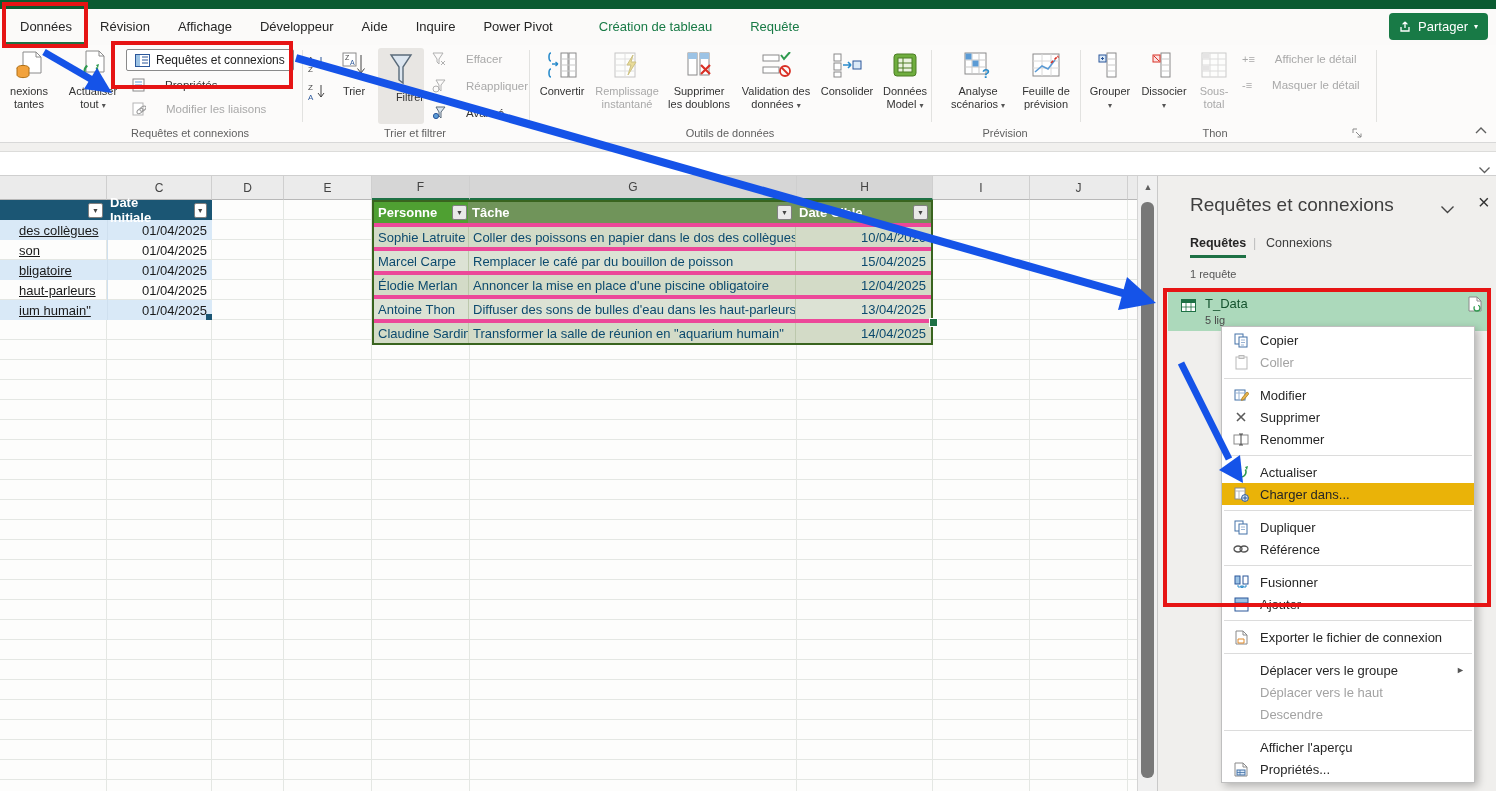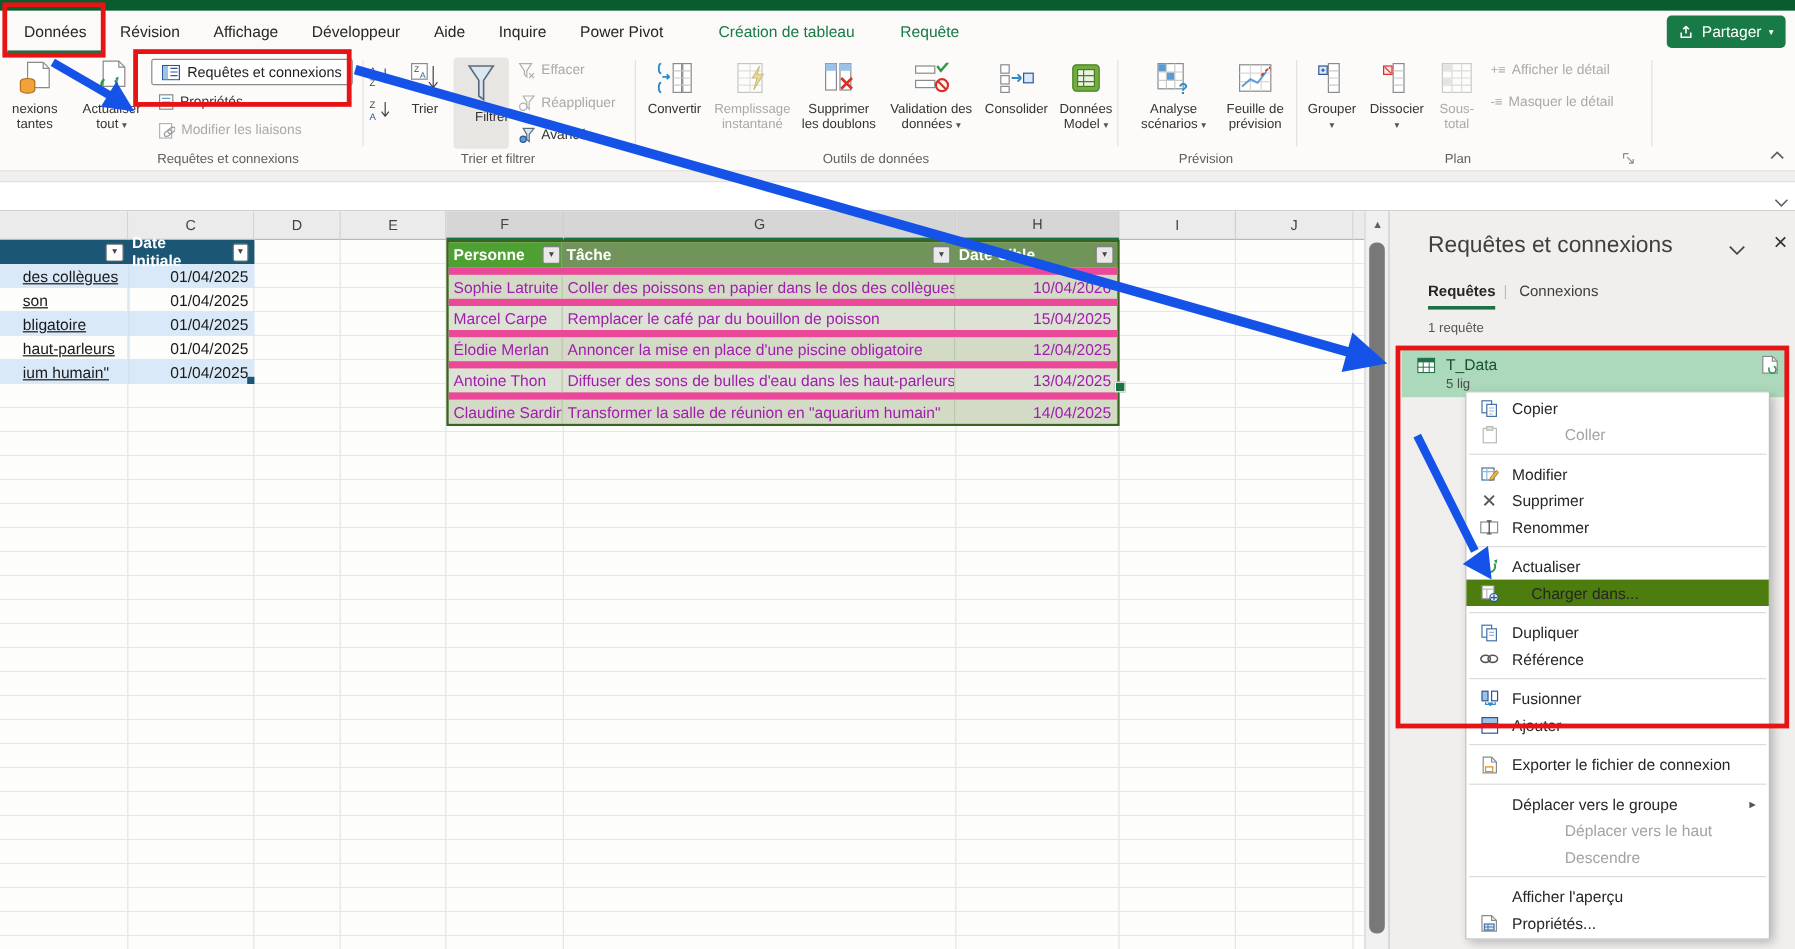--- a/index.html
+++ b/index.html
@@ -13,21 +13,21 @@
   .tab.active{border-bottom:3px solid #1e7145;padding-bottom:4px;}
   .tab.ctx{color:#187a46;}
   #share-btn{right:8px;top:13px;height:27px;background:#187a46;border-radius:4px;color:#fff;font-size:13px;display:flex;align-items:center;gap:6px;padding:0 10px;}
   
   #ribbon{left:0;top:45px;width:1496px;height:98px;background:#fcfbfa;border-bottom:1px solid #d8d8d8;box-sizing:border-box;}
   .gsep{position:absolute;top:5px;height:72px;width:1px;background:#e2e2e0;}
   .glabel{position:absolute;top:82px;font-size:11px;color:#5f5f5f;text-align:center;white-space:nowrap;}
   .rlg{position:absolute;top:3px;text-align:center;font-size:11px;color:#333;line-height:13px;}
   .rlg .ric{height:34px;display:flex;align-items:center;justify-content:center;margin-bottom:3px;}
   .rlg.dis,.rsm.dis{color:#a9a9a9;}
-  .rsm{position:absolute;display:flex;align-items:center;gap:5px;font-size:11.5px;color:#333;white-space:nowrap;}
+  .rsm{position:absolute;display:flex;align-items:center;gap:20px;font-size:11.5px;color:#333;white-space:nowrap;}
   .rcbtn{position:absolute;display:flex;align-items:center;gap:6px;border:1px solid #8a8a8a;background:#fff;border-radius:2px;font-size:12px;color:#222;padding:3px 8px;}
   .caret{font-size:8px;color:#555;}
   
   #fx-band{left:0;top:143px;width:1496px;height:9px;background:#f1f0ee;border-bottom:1px solid #dcdcda;box-sizing:border-box;}
   #fx-strip{left:0;top:152px;width:1496px;height:24px;background:#ffffff;border-bottom:1px solid #cfcfcf;box-sizing:border-box;}
   
   #sheet{left:0;top:176px;width:1137px;height:615px;background:#fdfdfc;}
   #col-headers{position:absolute;left:0;top:0;width:1137px;height:24px;}
   .colh{position:absolute;top:0;height:24px;background:#ebebeb;border-right:1px solid #cfcfcf;border-bottom:1px solid #b8b8b8;box-sizing:border-box;font-size:12px;color:#444;display:flex;align-items:center;justify-content:center;}
   .colh.sel{background:#d6d6d6;border-bottom:2px solid #1e7145;}
@@ -39,21 +39,21 @@
   .bt-h{height:20px;background:#1b5674;color:#fff;font-weight:bold;font-size:13px;display:flex;align-items:center;}
   .bt-row{height:20px;display:flex;font-size:13px;color:#1a1a1a;}
   .bt-c1{width:107px;padding-left:19px;box-sizing:border-box;overflow:hidden;white-space:nowrap;display:flex;align-items:center;text-decoration:underline;}
   .bt-c2{width:105px;padding-right:5px;box-sizing:border-box;display:flex;align-items:center;justify-content:flex-end;border-left:1px solid #cfe0ef;}
   .band-b{background:#d9e9f7;}
   .fbtn{width:15px;height:15px;background:#e9e9e9;border:1px solid #7f7f7f;border-radius:2px;display:flex;align-items:center;justify-content:center;font-size:7px;color:#444;box-sizing:border-box;}
   
   #green-table{left:372px;top:24px;width:561px;border:2px solid #39641f;box-sizing:border-box;background:#d7ddcc;}
   .gt-hrow{display:flex;height:21px;}
   .gt-h{color:#fff;font-weight:bold;font-size:13px;display:flex;align-items:center;padding-left:4px;box-sizing:border-box;}
-  .gt-row{display:flex;height:20px;font-size:13px;color:#a21caf;border-top:6px solid #ec4899;}
+  .gt-row{display:flex;height:20px;font-size:13px;color:#0c4a6e;border-top:4px solid #ec4899;}
   .gt-c{display:flex;align-items:center;padding-left:4px;box-sizing:border-box;overflow:hidden;white-space:nowrap;border-left:1px solid #bcc8ac;}
   .gt-c:first-child{border-left:none;}
   .gA{width:94px;} .gB{width:327px;} .gC{width:136px;justify-content:flex-end;padding-right:5px;}
   .band-g0{background:#d3dbc7;} .band-g1{background:#dce2d4;}
   .fill-handle{position:absolute;width:7px;height:7px;background:#1e7145;border:1px solid #fff;}
   
   #vscroll{left:1137px;top:176px;width:20px;height:615px;background:#f0f0f0;border-left:1px solid #d4d4d4;box-sizing:border-box;}
   #vthumb{position:absolute;left:3px;top:26px;width:13px;height:576px;background:#787878;border-radius:6px;}
   .scroll-arrow{position:absolute;left:0;width:20px;text-align:center;font-size:9px;color:#5f5f5f;}
   
@@ -61,22 +61,22 @@
   #panel-title{position:absolute;left:32px;top:18px;font-size:19px;color:#3f3f3f;}
   #panel-close{position:absolute;left:320px;top:16px;font-size:20px;color:#333;line-height:20px;}
   .ptab{position:absolute;top:60px;font-size:12.5px;}
   #ptab-underline{position:absolute;left:32px;top:79px;width:56px;height:3px;background:#1e7145;}
   #pcount{position:absolute;left:32px;top:92px;font-size:11px;color:#555;}
   #query-item{position:absolute;left:10px;top:114px;width:322px;height:41px;background:#acd9bb;}
   
   #ctx-menu{left:1221px;top:326px;width:252px;background:#fff;border:1px solid #bfbfbf;box-shadow:3px 3px 8px rgba(0,0,0,.25);padding:2px 0;z-index:55;}
   .mi{height:22px;display:flex;align-items:center;font-size:13px;color:#262626;}
   .mi .mic{width:38px;display:flex;align-items:center;justify-content:center;flex:none;}
-  .mi.dis{color:#a3a3a3;gap:44px;}
-  .mi.hl{background:#4d7c0f;gap:16px;}
+  .mi.dis{color:#a3a3a3;}
+  .mi.hl{background:#eab308;}
   .mi .subarrow{margin-left:auto;margin-right:9px;font-size:9px;color:#555;}
   .msep{height:1px;background:#dcdcdc;margin:5px 2px;}
   
   .redbox{position:absolute;border:4px solid #e61414;box-sizing:border-box;z-index:60;pointer-events:none;}
   #arrows{left:0;top:0;width:1496px;height:791px;z-index:70;pointer-events:none;}
 </style>
 </head>
 <body>
 
 <div id="stage">
@@ -354,21 +354,21 @@
       <div>total</div>
     </div>
     <div class="rsm dis" style="left:1242px;top:8px">
       <span style="font-size:11px;color:#a9a9a9">+≡</span>
       <span>Afficher le détail</span>
     </div>
     <div class="rsm dis" style="left:1242px;top:34px">
       <span style="font-size:11px;color:#a9a9a9">-≡</span>
       <span>Masquer le détail</span>
     </div>
-    <div class="glabel" style="left:1120px;width:190px">Plan</div>
+    <div class="glabel" style="left:1120px;width:190px">Thon</div>
     <div class="abs" style="left:1352px;top:80px">
       <svg width="11" height="11" viewBox="0 0 11 11">
           <path d="M1 1v4M1 1h4" stroke="#8a8a8a" fill="none"></path>
           <path d="M4 4l5 5M9 9V5.5M9 9H5.5" stroke="#8a8a8a" fill="none"></path>
         </svg>
     </div>
     <div class="abs" style="left:1474px;top:76px">
       <svg width="14" height="9" viewBox="0 0 14 9">
           <path d="M2 7l5-5 5 5" fill="none" stroke="#5f5f5f" stroke-width="1.4"></path>
         </svg>

